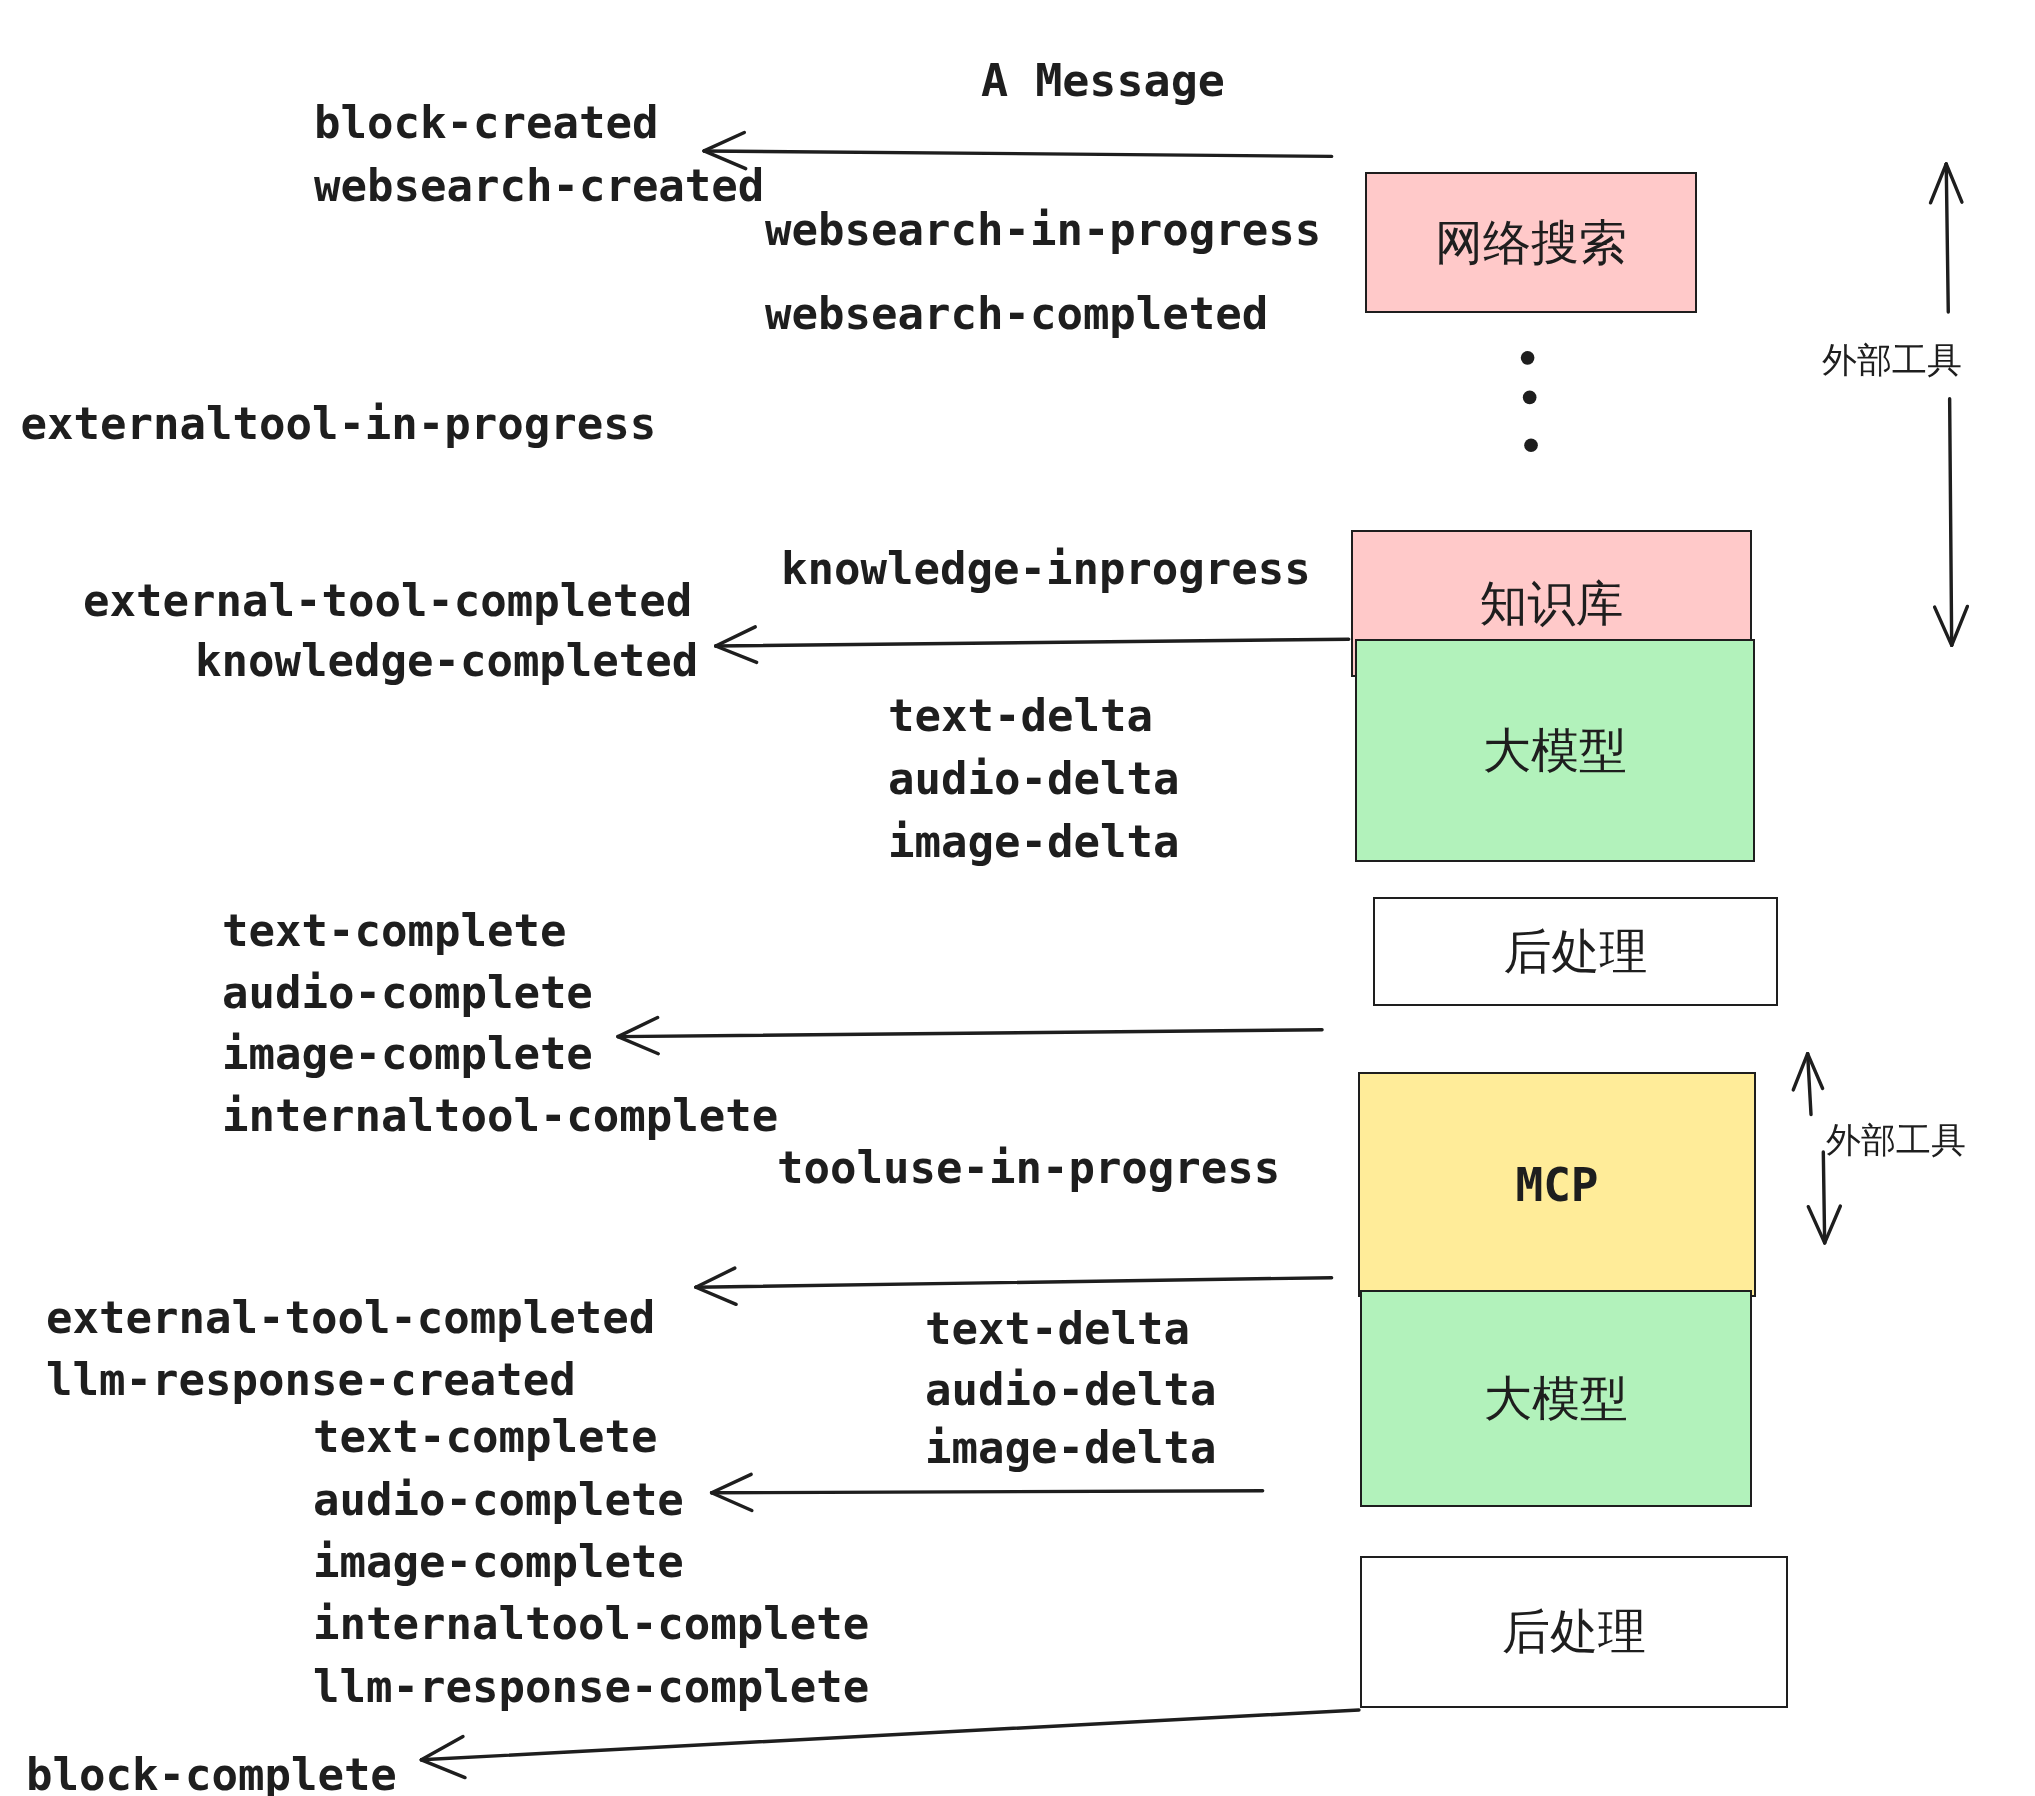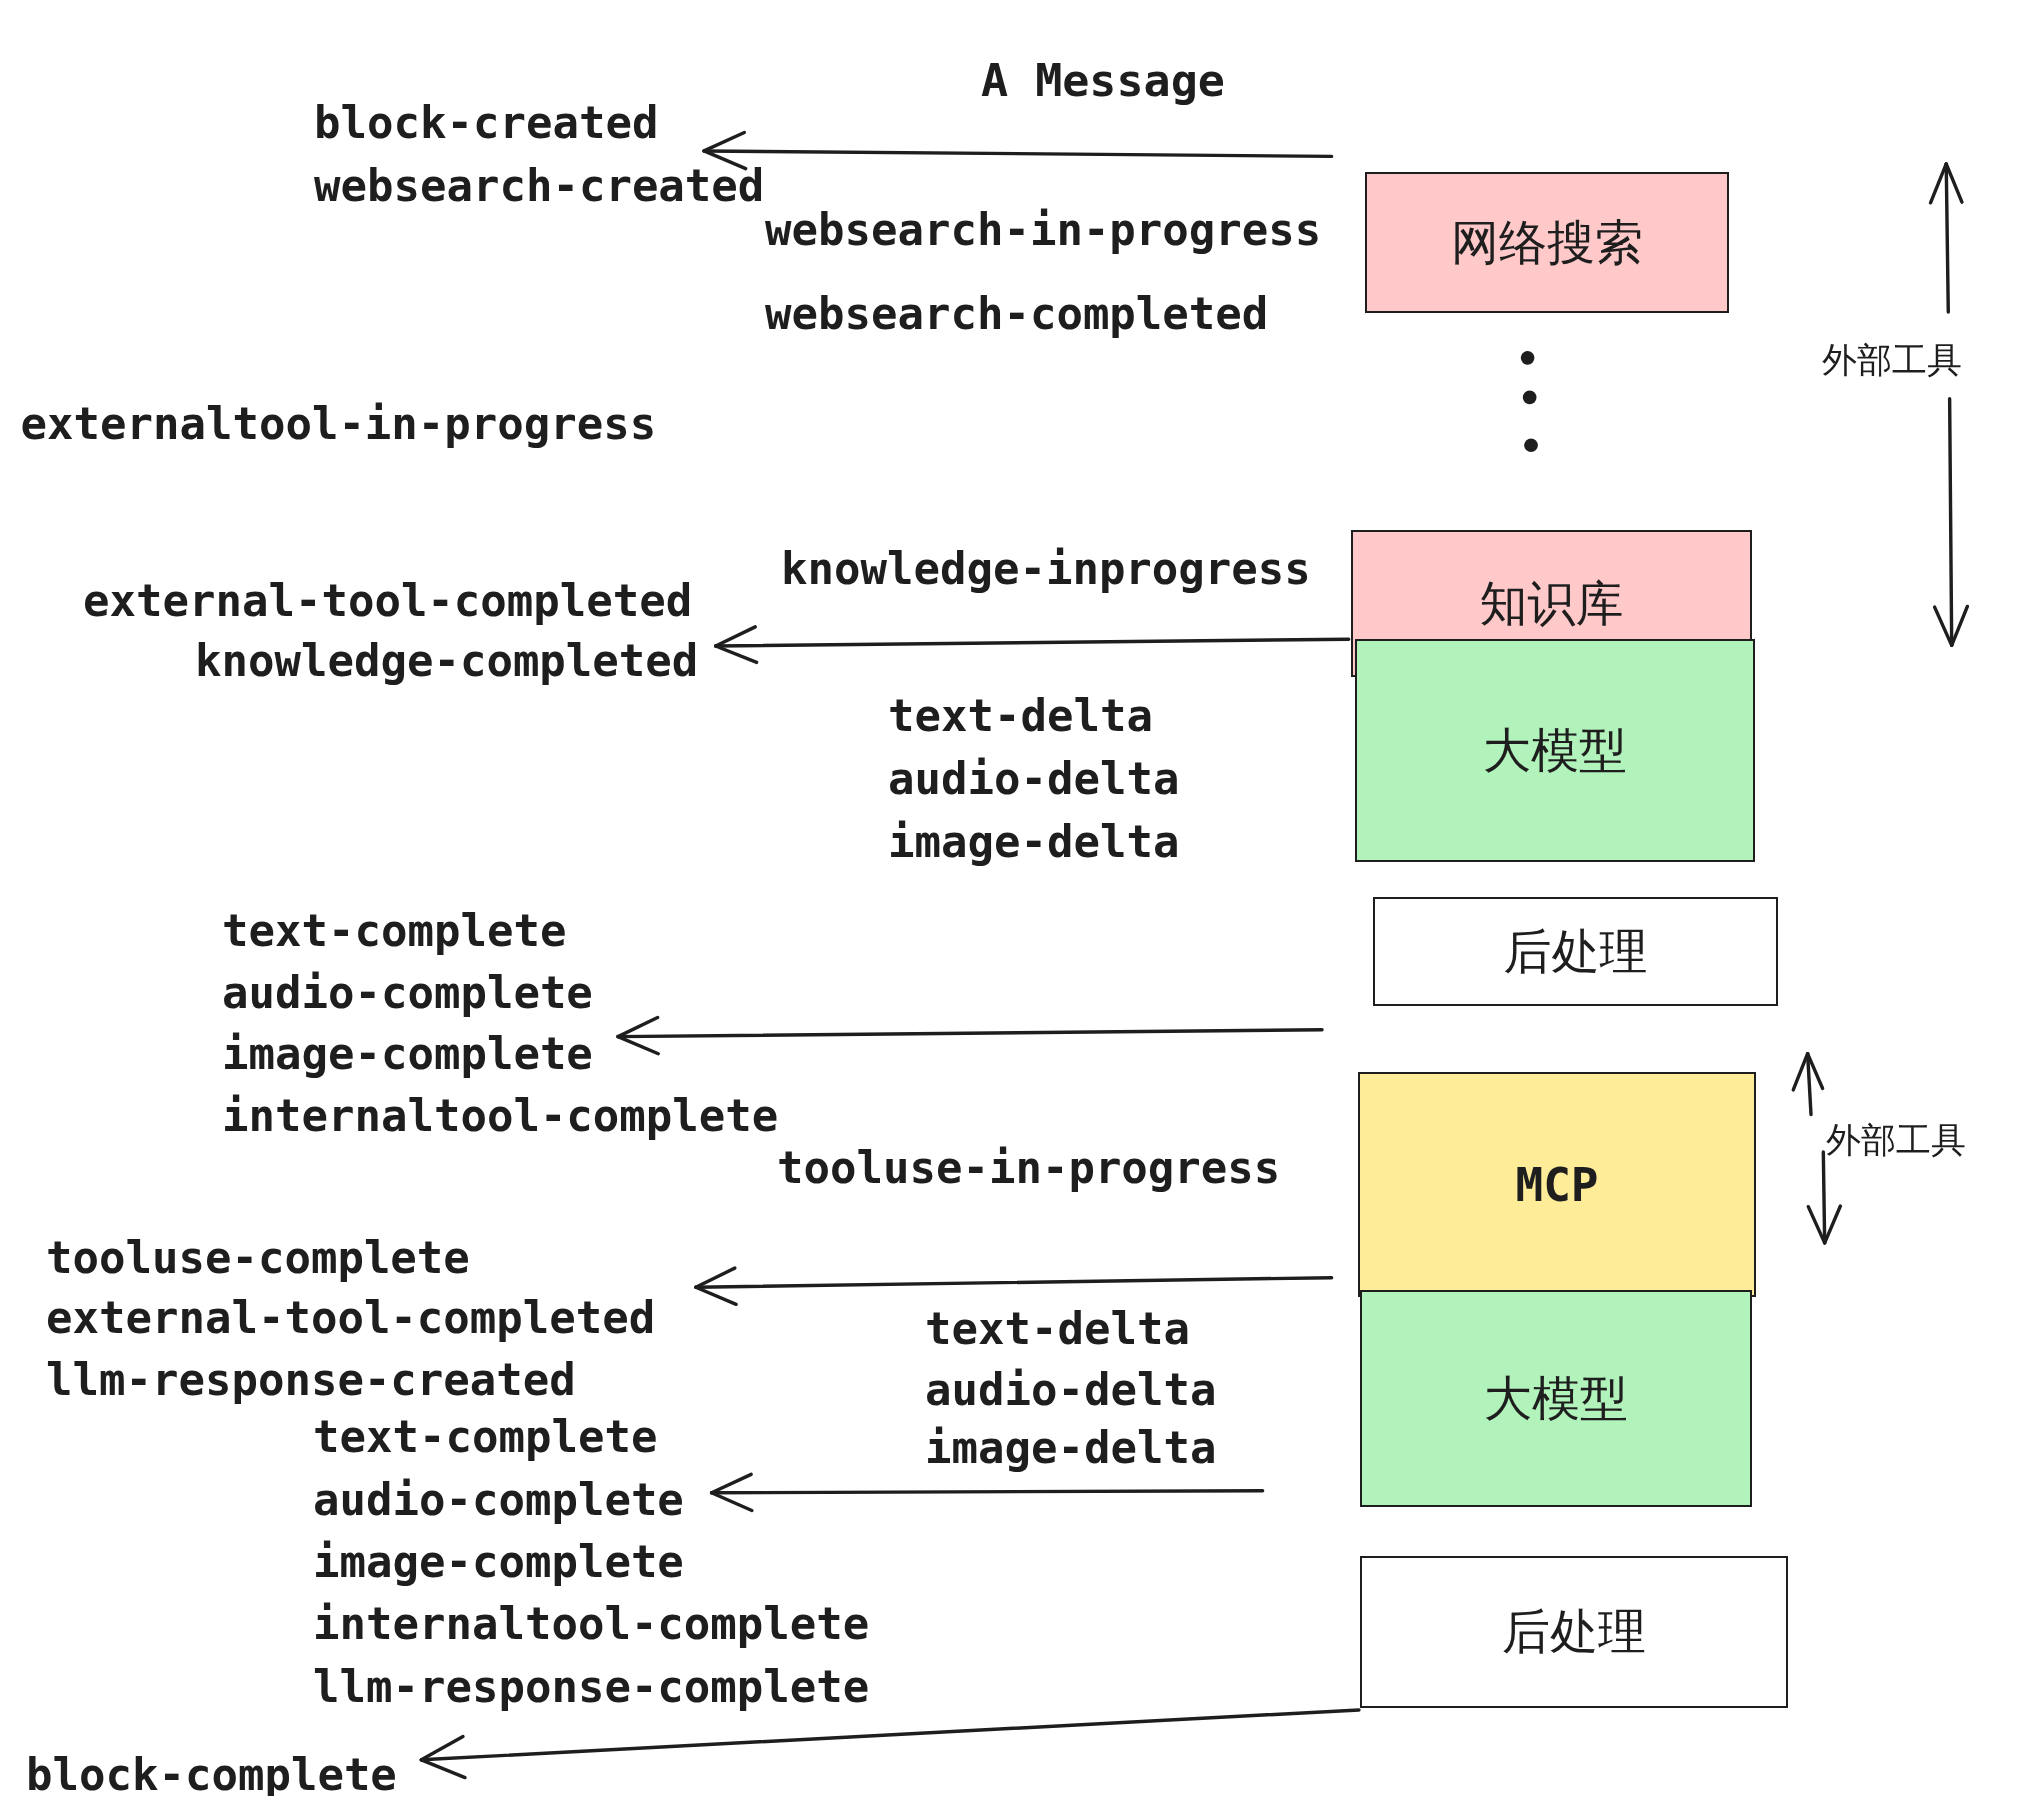--- a/index.html
+++ b/index.html
@@ -111,21 +111,21 @@
 
     <g>
       <circle cx="2237" cy="524" r="10"></circle>
       <circle cx="2240" cy="582" r="10"></circle>
       <circle cx="2242" cy="652" r="10"></circle>
     </g>
   </svg>
 
   <div class="title" style="left:981px;top:12.3px;margin-top:40px;">A Message</div>
 
-  <div class="box fill-pink" style="left:1365px;top:172px;width:364px;height:141px;">
+  <div class="box fill-pink" style="left:1365px;top:172px;width:332px;height:141px;">
     <span class="box-label">网络搜索</span>
   </div>
 
   <div class="box fill-pink" style="left:1351px;top:530px;width:401px;height:147px;">
     <span class="box-label">知识库</span>
   </div>
 
   <div class="box fill-green" style="left:1355px;top:639px;width:400px;height:223px;">
     <span class="box-label">大模型</span>
   </div>
@@ -155,21 +155,20 @@
   <div class="evt" style="left:83px;top:572px;">external-tool-completed</div>
   <div class="evt" style="left:195px;top:632px;">knowledge-completed</div>
   <div class="evt" style="left:888px;top:687px;">text-delta</div>
   <div class="evt" style="left:888px;top:750px;">audio-delta</div>
   <div class="evt" style="left:888px;top:813px;">image-delta</div>
   <div class="evt" style="left:222px;top:902px;">text-complete</div>
   <div class="evt" style="left:222px;top:964px;">audio-complete</div>
   <div class="evt" style="left:222px;top:1025px;">image-complete</div>
   <div class="evt" style="left:222px;top:1087px;">internaltool-complete</div>
   <div class="evt" style="left:777px;top:1139px;">tooluse-in-progress</div>
-  <div class="evt" style="left:46px;top:1229px;">tooluse-complete</div>
   <div class="evt" style="left:46px;top:1289px;">external-tool-completed</div>
   <div class="evt" style="left:46px;top:1351px;">llm-response-created</div>
   <div class="evt" style="left:925px;top:1300px;">text-delta</div>
   <div class="evt" style="left:925px;top:1361px;">audio-delta</div>
   <div class="evt" style="left:925px;top:1419px;">image-delta</div>
   <div class="evt" style="left:313px;top:1408px;">text-complete</div>
   <div class="evt" style="left:313px;top:1471px;">audio-complete</div>
   <div class="evt" style="left:313px;top:1533px;">image-complete</div>
   <div class="evt" style="left:313px;top:1595px;">internaltool-complete</div>
   <div class="evt" style="left:313px;top:1658px;">llm-response-complete</div>

